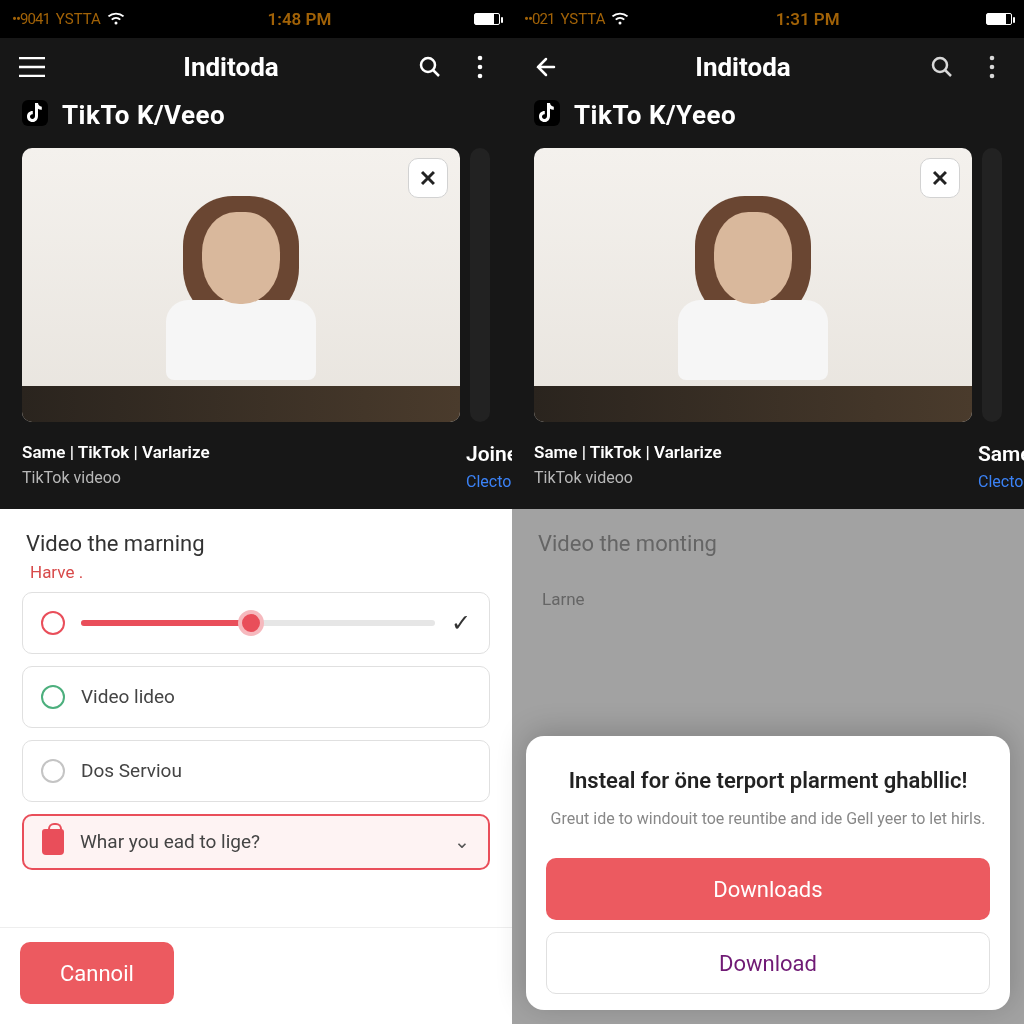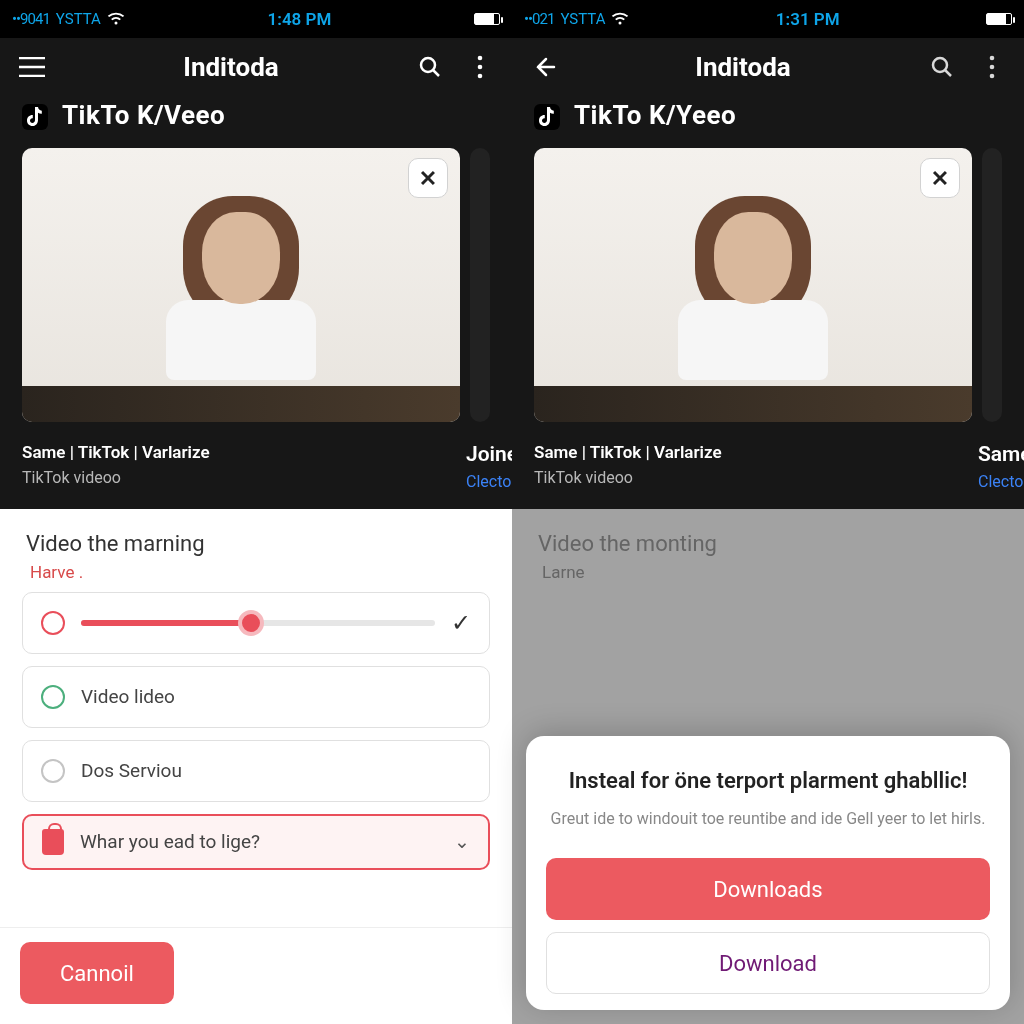--- a/index.html
+++ b/index.html
@@ -14,21 +14,21 @@
 .screen {
   width: 512px;
   height: 1024px;
   position: relative;
   display: flex;
   flex-direction: column;
 }
 .status-bar {
   height: 38px;
   background: #000;
-  color: #0ea5e9;
+  color: #a16207;
   display: flex;
   align-items: center;
   justify-content: space-between;
   padding: 0 12px;
   font-size: 15px;
 }
 .status-left { display: flex; align-items: center; gap: 6px; }
 .status-center { font-weight: 600; font-size: 17px; }
 .status-right { display: flex; align-items: center; }
 .battery {
@@ -43,21 +43,21 @@
   color: #fff;
 }
 .app-bar {
   display: flex; align-items: center; justify-content: space-between;
   padding: 14px 18px 10px 18px;
 }
 .app-bar .title { font-size: 26px; font-weight: 700; }
 .app-bar .icons { display: flex; gap: 22px; align-items: center; }
 .icon-btn { width: 28px; height: 28px; display: flex; align-items: center; justify-content: center; color: #fff; }
 .subheader {
-  display: flex; align-items: flex-end; padding: 8px 22px 18px 22px; gap: 14px;
+  display: flex; align-items: flex-start; padding: 8px 22px 18px 22px; gap: 14px;
 }
 .subheader .tk-icon {
   width: 26px; height: 26px; border-radius: 6px; background: #000; display: flex; align-items: center; justify-content: center;
 }
 .subheader .tk-text { font-size: 26px; font-weight: 700; letter-spacing: 0.5px; }
 .card-row {
   display: flex; gap: 10px; padding: 0 22px;
 }
 .video-card {
   flex: 1; min-width: 0;
@@ -163,21 +163,21 @@
   border-radius: 10px; font-size: 22px; display: flex; align-items: center; justify-content: center;
   height: 62px; cursor: pointer;
 }
 .btn-red { background: #ec5a60; color: #fff; padding: 0 40px; }
 .btn-red-full { background: #ec5a60; color: #fff; width: 100%; }
 .btn-outline-full { background: #fff; color: #701a75; width: 100%; border: 1px solid #e0e0e0; }
 
 .dim-overlay {
   position: absolute; inset: 0; background: rgba(0,0,0,0.15); pointer-events: none;
 }
-.light-area.dimmed { position: relative; }
+.light-area.dimmed { position: relative; gap: 27px; }
 .light-area.dimmed .section-heading,
 .light-area.dimmed .subtle-link { color: #777; }
 .modal-sheet {
   position: absolute; left: 14px; right: 14px; bottom: 14px;
   background: #fff; border-radius: 18px; padding: 30px 20px 16px 20px;
   box-shadow: 0 -4px 30px rgba(0,0,0,0.2);
   display: flex; flex-direction: column; gap: 12px;
 }
 .modal-title {
   text-align: center; font-size: 22px; font-weight: 600; color: #222; line-height: 1.35;

